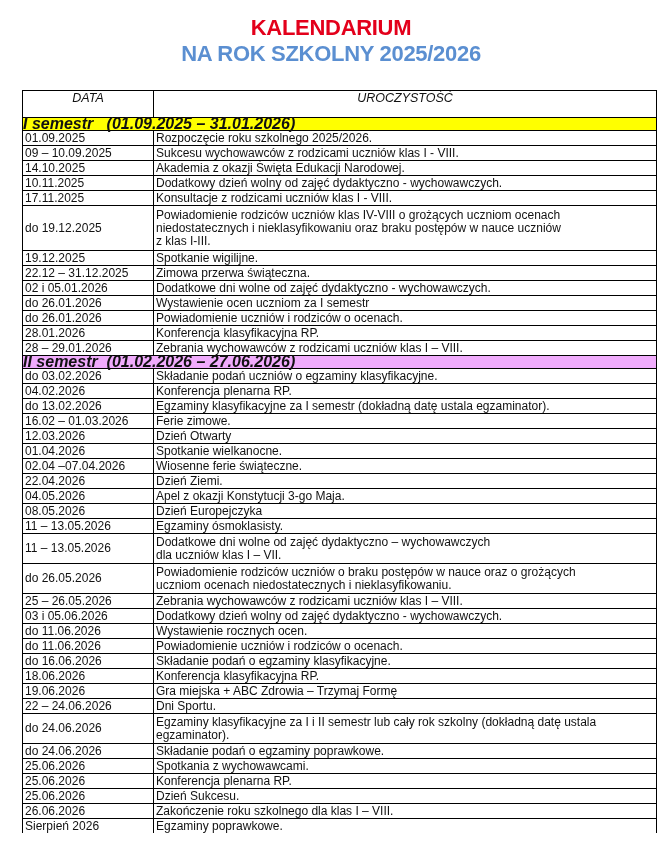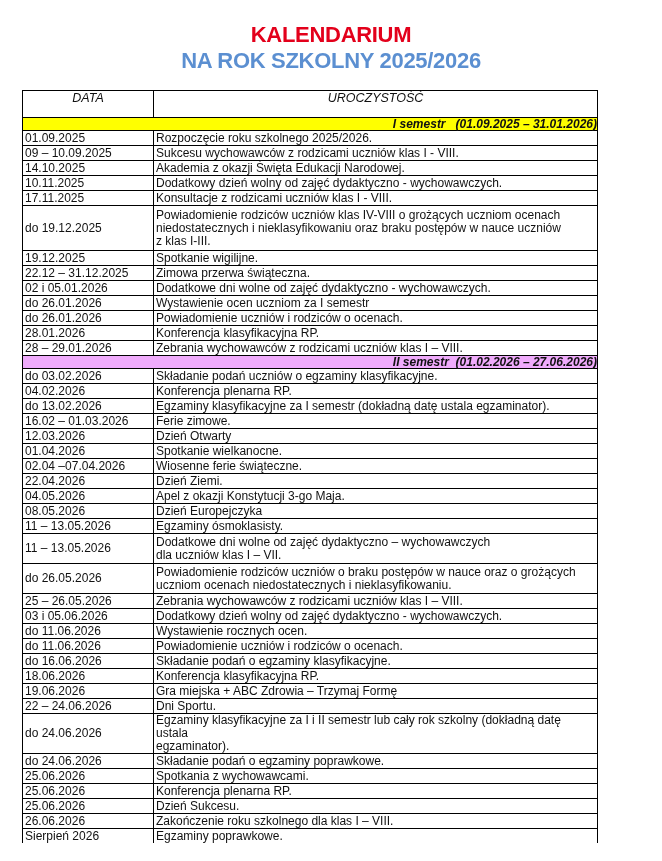--- a/index.html
+++ b/index.html
@@ -1,24 +1,24 @@
 <!DOCTYPE html>
 <html><head>
 <meta charset="utf-8">
 <style>
   html, body { margin:0; padding:0; background:#ffffff; }
   body { width:662px; height:861px; position:relative; overflow:hidden; font-family:"Liberation Sans", sans-serif; }
-  .title { position:absolute; left:0; width:662px; text-align:center; font-weight:bold; font-family:"Liberation Sans", sans-serif;margin-top:7px; }
+  .title { position:absolute; left:0; width:662px; text-align:center; font-weight:bold; font-family:"Liberation Sans", sans-serif; }
   .title1 { top:15px; font-size:22px; color:#e3001b; letter-spacing:-0.3px; }
   .title2 { top:41px; font-size:22px; color:#5b8fd1; letter-spacing:-0.3px; }
-  table.cal { position:absolute; left:22px; top:90px; width:576px; border-collapse:collapse; table-layout:fixed; font-size:12px; line-height:13px; color:#111; }
+  table.cal { position:absolute; left:22px; top:90px; width:635px; border-collapse:collapse; table-layout:fixed; font-size:12px; line-height:13px; color:#111; }
   table.cal td, table.cal th { border:1px solid #000; padding:0 2px; vertical-align:middle; }
   col.c1 { width:131px; }
   th { font-weight:normal; font-style:italic; height:25px; vertical-align:top !important; padding-top:1px !important; font-size:12.5px; }
-  tr.sem td { background:#ffff00; text-align:right; font-style:italic; font-weight:bold; height:12px; font-size:12px; line-height:12px; padding:0; }
+  tr.sem td { background:#ffff00; text-align:left; font-style:italic; font-weight:bold; height:12px; font-size:16px; line-height:12px; padding:0; }
   tr.row td { height:14px; }
   td.date { white-space:nowrap; }
   td.desc { text-align:left; padding-left:3px;margin-left:7px; }
   tr.last td { border-bottom:none; }
   .desc .ml { display:block; }
 </style>
 </head>
 <body>
 
 <div class="title title1" style="color: rgb(227, 0, 27);">KALENDARIUM</div>

